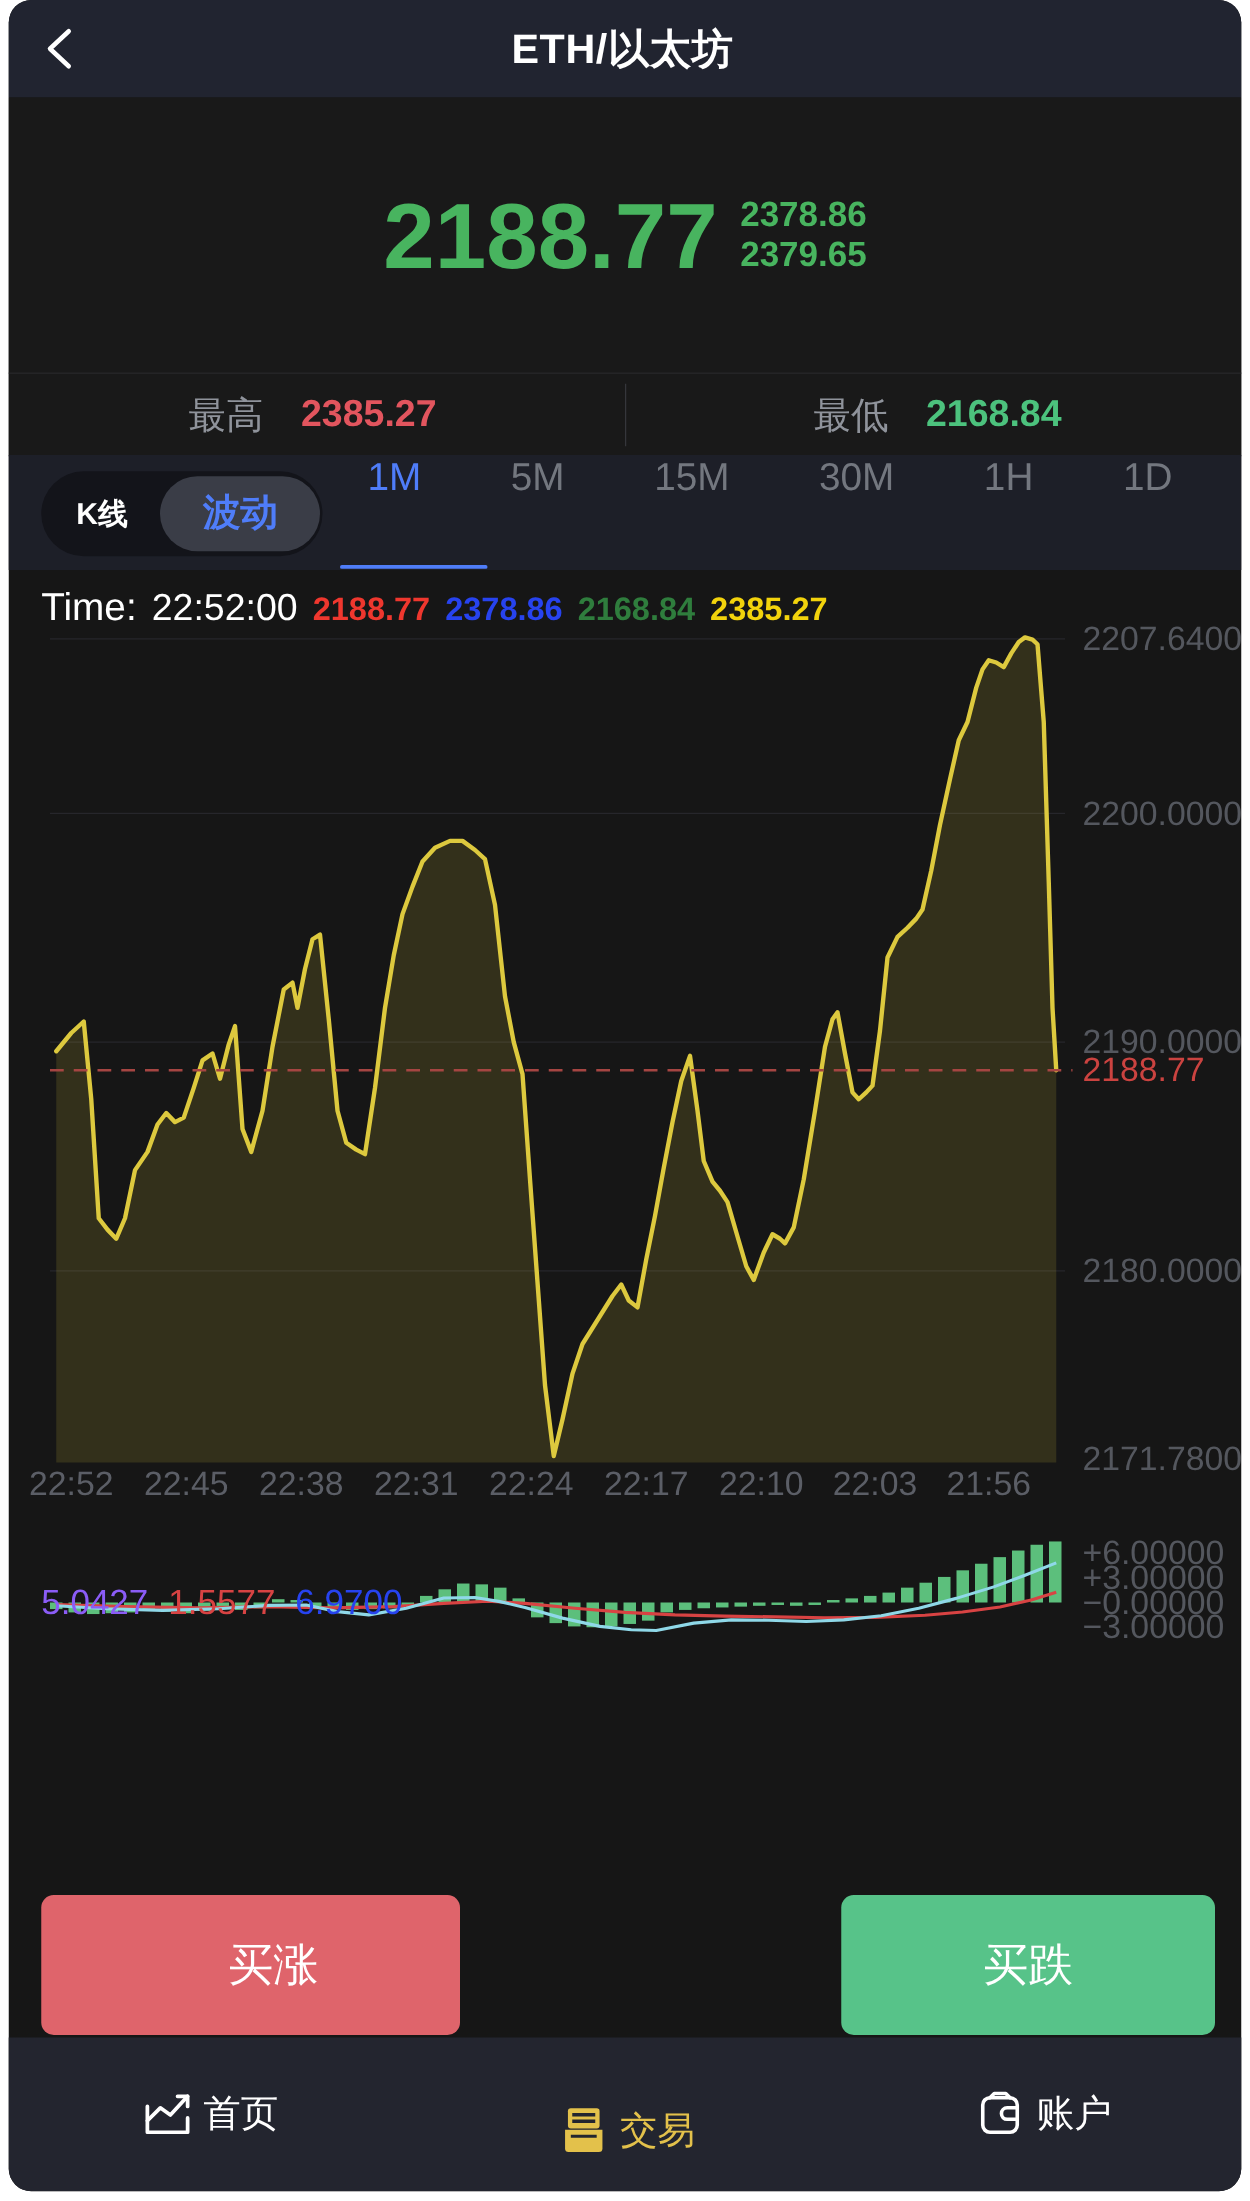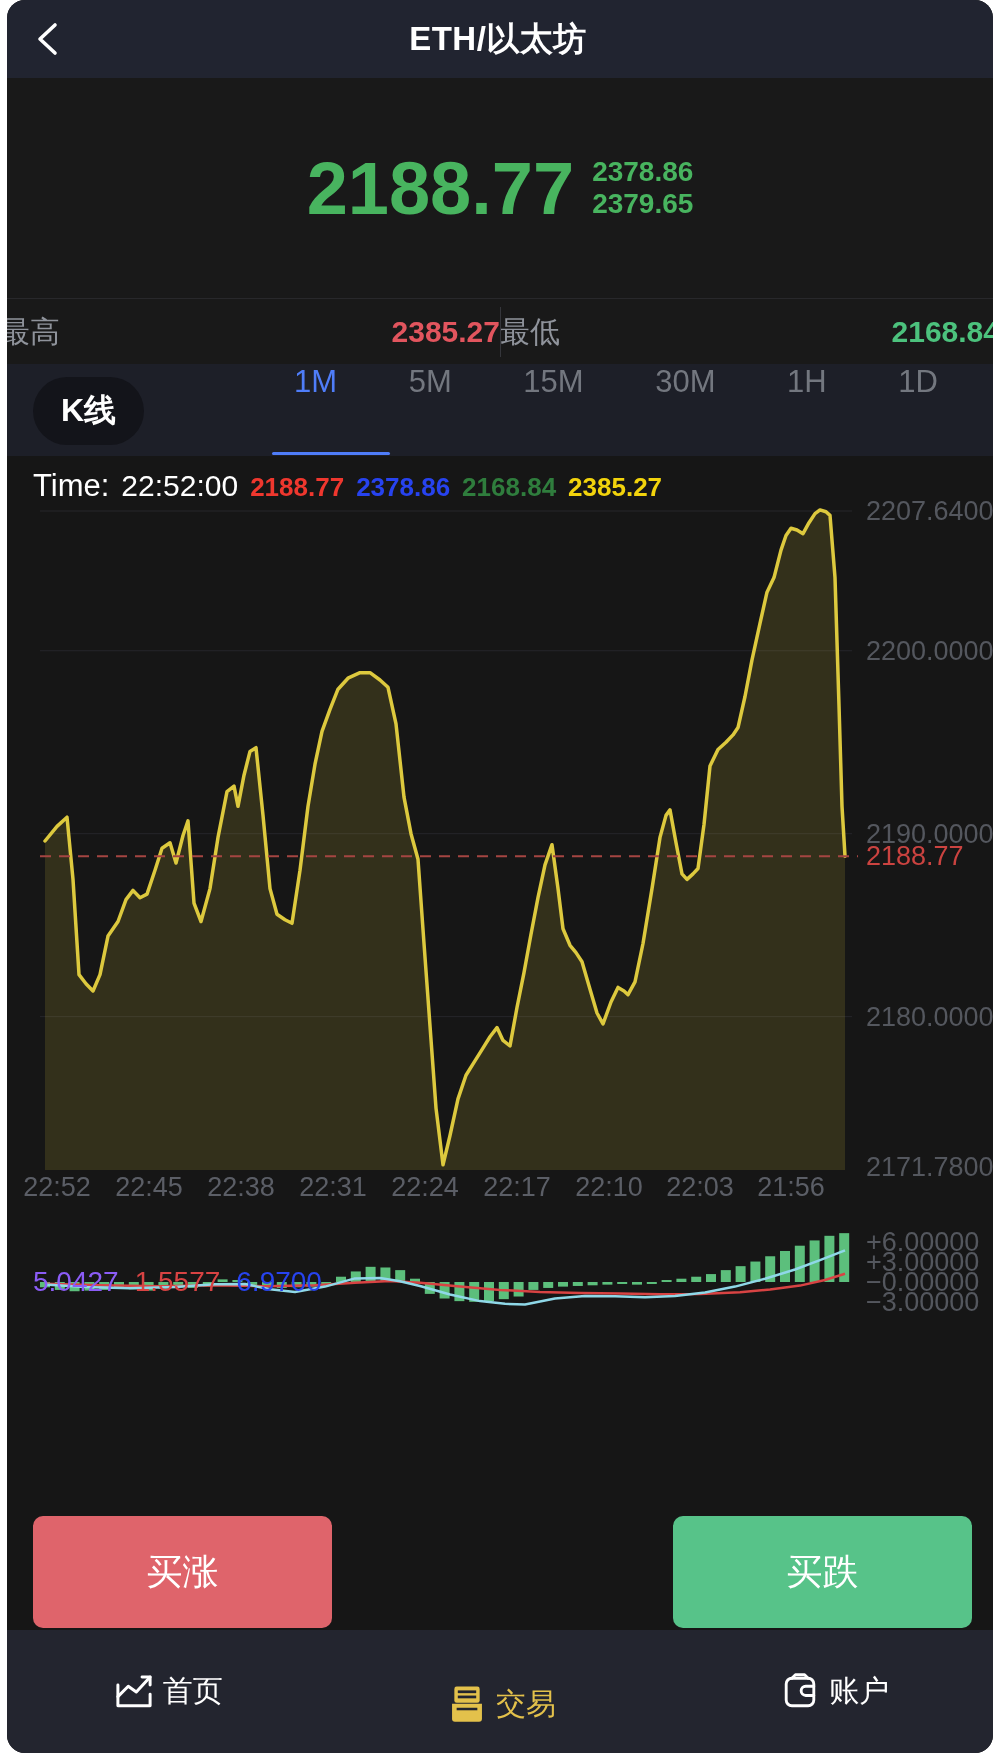--- a/index.html
+++ b/index.html
@@ -18,31 +18,31 @@
   
   .price-panel{position:absolute;left:0;top:78px;width:1000px;height:220px;background:#191919;
                display:flex;align-items:flex-start;justify-content:center;padding-top:78px;box-sizing:border-box;}
   .big-price{font-size:74px;font-weight:bold;color:#48b45f;line-height:66px;}
   .side-values{margin-left:18px;display:flex;flex-direction:column;justify-content:flex-start;}
   .side-values span{font-size:28px;font-weight:bold;color:#48b45f;line-height:32px;}
 
   
   .stats{position:absolute;left:0;top:298px;width:1000px;height:66px;background:#191919;
          border-top:1px solid #28282b;display:flex;}
-  .stats .half{width:50%;display:flex;align-items:center;justify-content:space-between;gap:30px;}
+  .stats .half{width:50%;display:flex;align-items:center;justify-content:center;gap:30px;}
   .stats .lbl{color:#8f939b;font-size:30px;}
   .stats .val-high{color:#e2555e;font-size:30px;font-weight:bold;}
   .stats .val-low{color:#4cc27d;font-size:30px;font-weight:bold;}
   .stats .vdiv{position:absolute;left:500px;top:8px;width:1px;height:50px;background:#35363b;}
 
   
   .tabsrow{position:absolute;left:0;top:364px;width:1000px;height:92px;background:#1d1f28;}
   .pill{position:absolute;left:33px;top:13px;height:64px;border-radius:34px;background:#13141a;
         display:flex;align-items:center;padding:2px;box-sizing:content-box;}
-  .pill .k{color:#ffffff;font-size:32px;font-weight:bold;padding:0 26px;cursor:pointer;}
+  .pill .k{color:#ffffff;font-size:24px;font-weight:bold;padding:0 26px;cursor:pointer;}
   .pill .w{background:#3a3d47;border-radius:30px;color:#4f7df9;font-size:30px;font-weight:bold;
            padding:0 34px;height:60px;line-height:60px;cursor:pointer;}
   .timeframes{position:absolute;left:272px;top:0;width:688px;height:88px;display:flex;
               align-items:flex-start;justify-content:space-between;padding:0 22px;box-sizing:border-box;}
   .timeframes span{color:#73777f;font-size:31px;cursor:pointer;}
   .timeframes span.active{color:#4f7df9;}
   .underline{position:absolute;left:272px;top:88px;width:118px;height:3px;background:#4f7df9;border-radius:2px;}
 
   
   .infoline{position:absolute;left:33px;top:468px;display:flex;align-items:baseline;gap:12px;}
@@ -56,21 +56,21 @@
   .m-white{color:#8b5cf6;}
   .m-red{color:#d84343;}
   .m-blue{color:#2743ef;}
 
   svg.chart{position:absolute;left:0;top:0;pointer-events:none;}
 
   
   .btn{position:absolute;top:1516px;width:299px;height:112px;border-radius:10px;border:none;
        color:#ffffff;font-size:36px;font-family:inherit;display:flex;align-items:center;
        justify-content:center;cursor:pointer;}
-  .btn-up{left:33px;background:#df646b;}
+  .btn-up{left:33px;background:#df646b;padding-left:36px;}
   .btn-down{left:673px;background:#57c389;}
 
   
   .nav{position:absolute;left:0;top:1630px;width:1000px;height:123px;background:#23252f;display:flex;}
   .nav-item{flex:1;display:flex;flex-direction:row;align-items:center;justify-content:center;
             gap:6px;cursor:pointer;color:#ffffff;}
   .nav-item .nlabel{font-size:30px;}
   .nav-item.active{color:#e3c14b;margin-top:26px;}
 </style>
 </head>
@@ -102,20 +102,21 @@
       <div class="vdiv"></div>
       <div class="half">
         <span class="lbl">最低</span>
         <span class="val-low">2168.84</span>
       </div>
     </div>
 
     <div class="tabsrow">
       <div class="pill">
         <span class="k">K线</span>
+        <span class="w">波动</span>
       </div>
       <div class="timeframes" id="timeframes">
           <span class="active">1M</span>
           <span>5M</span>
           <span>15M</span>
           <span>30M</span>
           <span>1H</span>
           <span>1D</span>
         </div>
       <div class="underline"></div>

